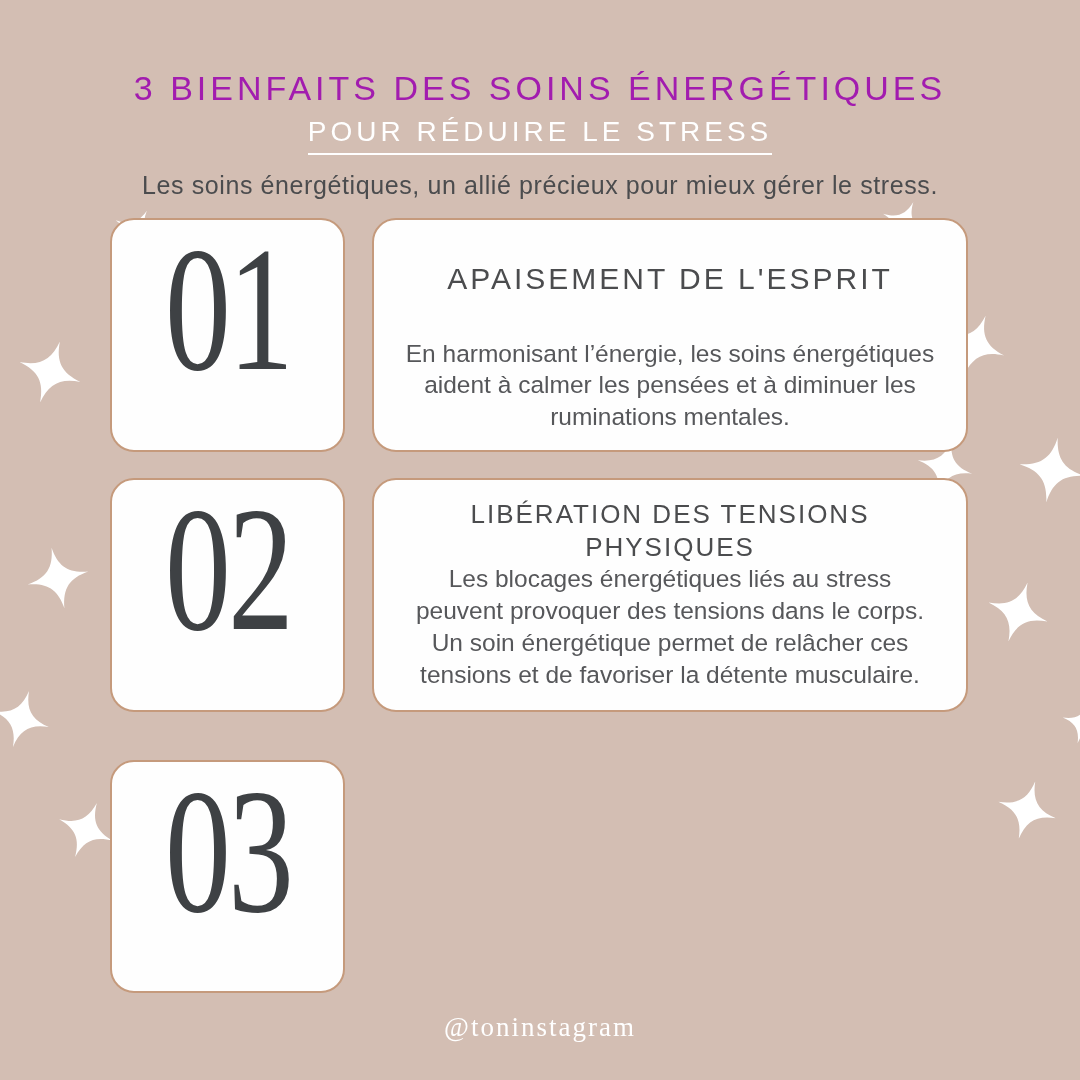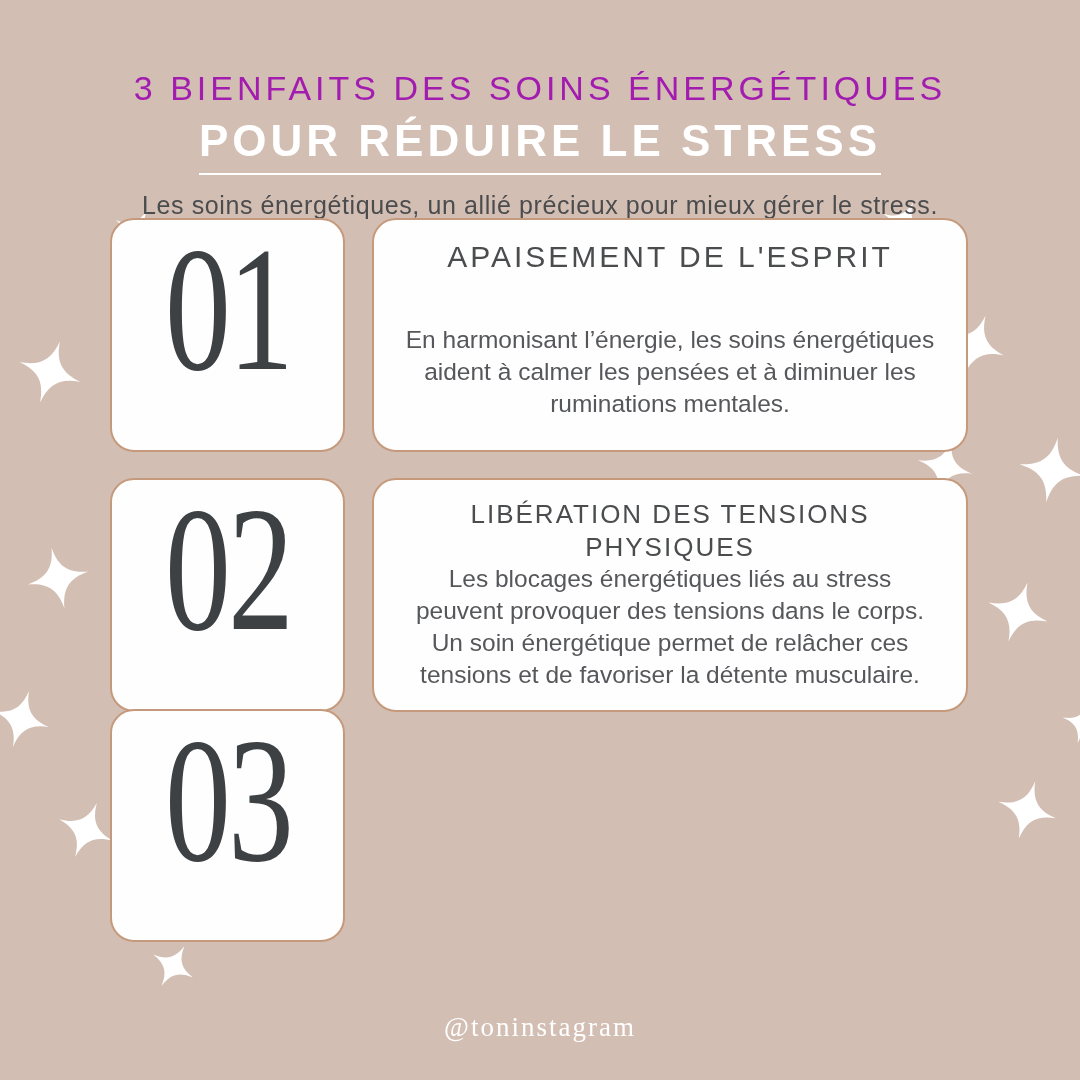--- a/index.html
+++ b/index.html
@@ -25,41 +25,41 @@
     margin-top: 68px;
     font-size: 34px;
     letter-spacing: 4px;
     font-weight: 400;
     color: #a21caf;
     line-height: 1.2;
   }
   .title-line2-wrap { margin-top: 6px; }
   .title-line2 {
     display: inline-block;
-    font-size: 44px;
+    font-size: 28px;
     letter-spacing: 4px;
-    font-weight: 700;
+    font-weight: 400;
     color: #ffffff;
     line-height: 1.2;
     padding-bottom: 5px;
     border-bottom: 2px solid #ffffff;
   }
   .subtitle {
     margin-top: 16px;
     font-size: 25px;
     letter-spacing: 0.6px;
     color: #4b4c4e;
     font-weight: 400;
   }
 
   
   .row { position: absolute; left: 0; width: 1080px; z-index: 2; }
   .row-1 { top: 218px; height: 234px; }
   .row-2 { top: 478px; height: 234px; }
-  .row-3 { top: 709px; height: 233px; }
+  .row-3 { top: 760px; height: 233px; }
 
   .num-card {
     position: absolute;
     left: 110px; top: 0;
     width: 235px; height: 100%;
     background: #fefefe;
     border: 2px solid #c59a7c;
     border-radius: 24px;
     display: flex; justify-content: center;
   }
@@ -78,21 +78,21 @@
     position: absolute;
     left: 372px; top: 0;
     width: 596px; height: 100%;
     background: #fefefe;
     border: 2px solid #c59a7c;
     border-radius: 24px;
     display: flex; flex-direction: column;
     padding: 18px 30px 22px 30px;
     text-align: center;
   }
-  .row-1 .text-card { padding-top: 18px; gap: 40px; }
+  .row-1 .text-card { padding-top: 40px; gap: 40px; }
   .card-title {
     font-size: 26px;
     letter-spacing: 2px;
     font-weight: 400;
     color: #4b4c4e;
     line-height: 1.25;
   }
   .row-1 .card-title { font-size: 30px; letter-spacing: 3px; }
   .card-desc {
     margin: auto 0;

